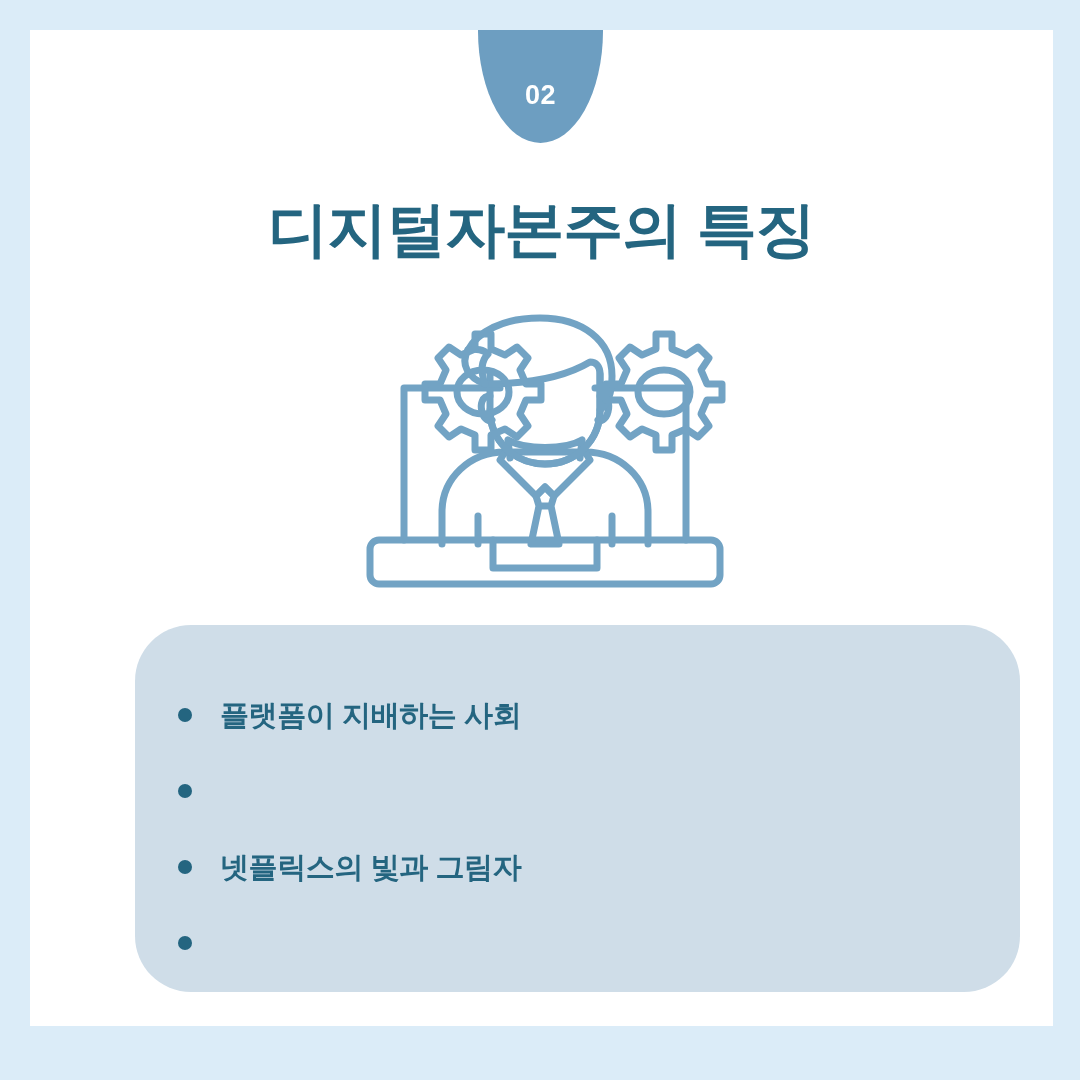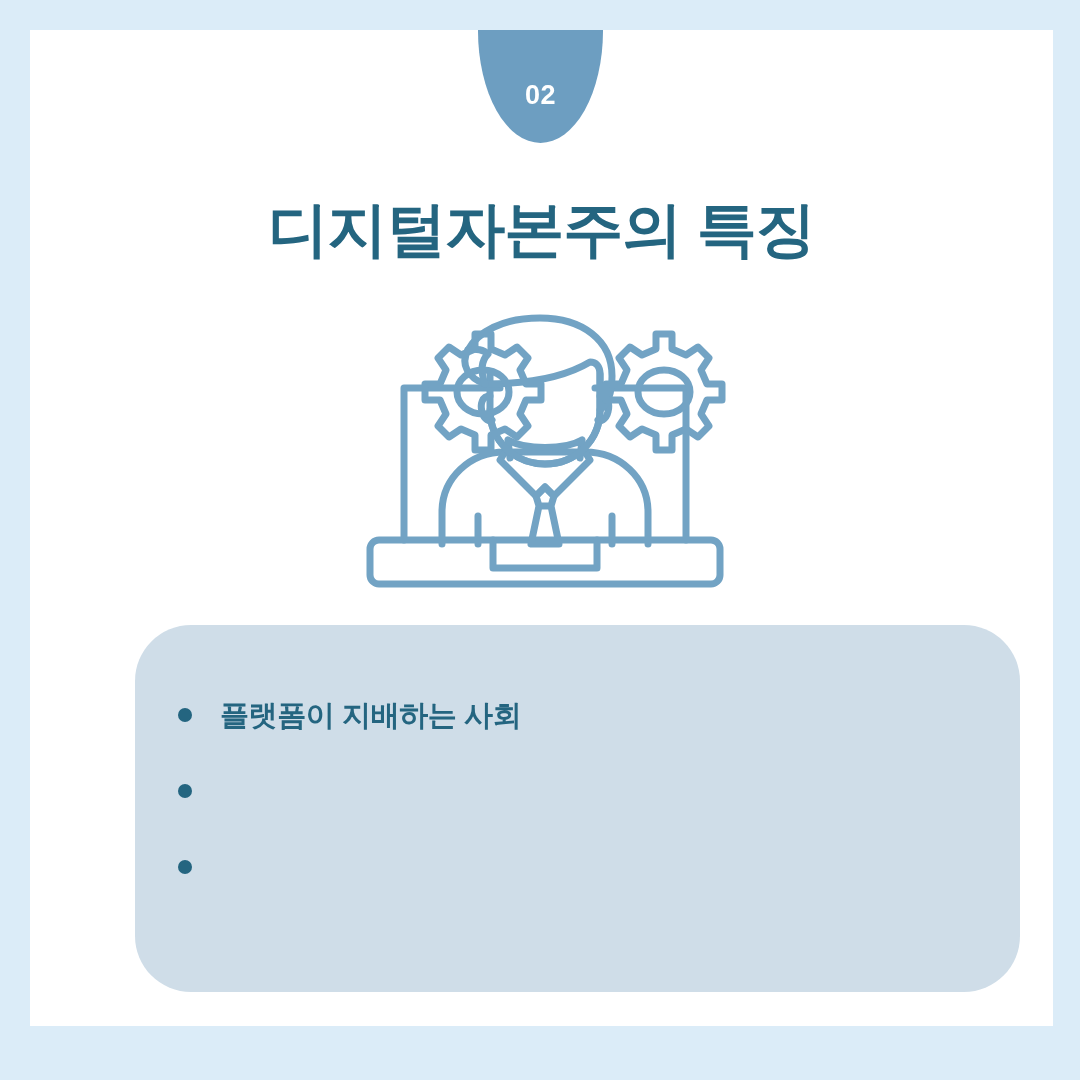--- a/index.html
+++ b/index.html
@@ -196,20 +196,24 @@
 
         <li class="bullet-item">
           <span class="bullet-dot"></span>
           <span class="bullet-text">플랫폼이 지배하는 사회</span>
         </li>
 
         <li class="bullet-item">
           <span class="bullet-dot"></span>
         </li>
 
+        <li class="bullet-item">
+          <span class="bullet-dot"></span>
+          <span class="bullet-text">넷플릭스의 빛과 그림자</span>
+        </li>
 
         <li class="bullet-item">
           <span class="bullet-dot"></span>
         </li>
 
       </ul>
     </div>
 
   </div>
 </div>

